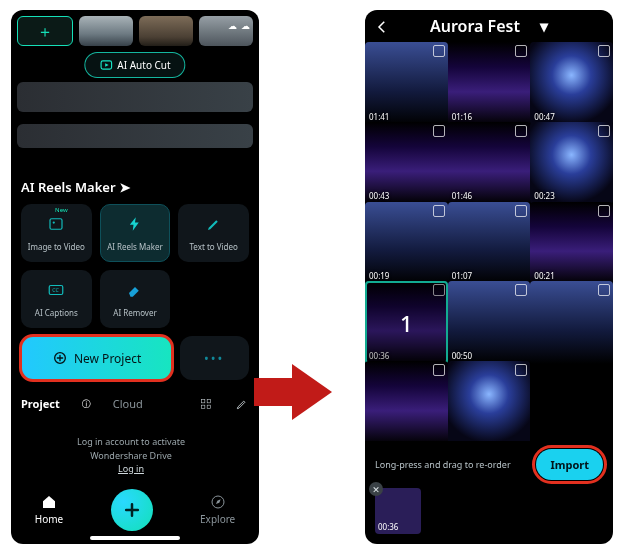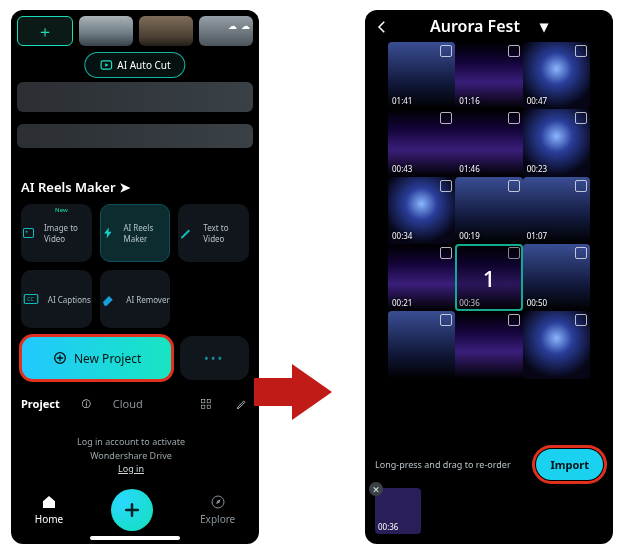--- a/index.html
+++ b/index.html
@@ -13,21 +13,21 @@
   .topstrip{display:flex;gap:6px;padding:6px 6px 4px 6px}
   .thumb{flex:1;height:30px;border-radius:6px;background:#2a3034;position:relative;overflow:hidden}
   .thumb.green{border:1px solid #15e0b8;background:#0b1a17}
   .icon-plus{position:absolute;inset:0;display:flex;align-items:center;justify-content:center;color:#15e0b8;font-size:16px}
   .thumb .cloud{position:absolute;right:3px;top:3px;font-size:9px;color:#fff}
   .pill{position:absolute;top:42px;left:50%;transform:translateX(-50%);display:flex;align-items:center;gap:4px;border:1.5px solid rgba(24,224,195,.8);border-radius:20px;padding:5px 14px;background:rgba(10,30,30,.6);z-index:3}
   .pill svg{width:14px;height:14px}
   .wide{height:30px;border-radius:6px;background:linear-gradient(90deg,#2b2e33,#394147);margin-top:32px}
   .reels-hdr{display:flex;align-items:center;gap:4px;padding:30px 10px 8px 10px;font-size:13px;font-weight:600}
   .grid{display:grid;grid-template-columns:repeat(3,1fr);gap:8px;padding:0 10px}
-  .tool{height:58px;border-radius:10px;background:#10161b;display:flex;align-items:center;justify-content:center;gap:8px;font-size:8px;color:#b7c2c7;position:relative}
+  .tool{height:58px;border-radius:10px;background:#10161b;display:flex;flex-direction:column;align-items:center;justify-content:center;gap:8px;font-size:8px;color:#b7c2c7;position:relative}
   .tool.active{background:#0d2c30;border:1px solid #0e505a}
   .tool .tiny-new{position:absolute;top:2px;right:24px;font-size:6px;color:#16e6b8}
   .tool svg{width:18px;height:18px}
   .newproj-row{display:grid;grid-template-columns:2.2fr 1fr;gap:8px;padding:8px 10px 6px 10px}
   .newproj{height:44px;border-radius:12px;background:linear-gradient(90deg,#22c8ff,#17e5c0);display:flex;align-items:center;justify-content:center;gap:6px;color:#041417;font-weight:400;font-size:12px;outline:3px solid #e2301f;outline-offset:-1px}
   .newproj svg{width:16px;height:16px}
   .moresq{height:44px;border-radius:12px;background:#10161b;display:flex;align-items:center;justify-content:center;color:#189;letter-spacing:3px;font-weight:700}
   .tabs{display:flex;align-items:center;gap:22px;padding:10px 10px 0 10px;font-size:11px}
   .tabs .spacer{flex:1}
   .tabs .act{font-weight:700}
@@ -35,21 +35,21 @@
   .login{padding:24px 18px 8px 10px;text-align:center;font-size:9px;color:#9ba6ab;line-height:1.5}
   .login a{color:#cfd8dc;text-decoration:underline}
   .nav{margin-top:auto;height:58px;display:flex;align-items:center;justify-content:space-around}
   .nav .lab{display:flex;flex-direction:column;align-items:center;font-size:10px;gap:2px}
   .fab{width:42px;height:42px;border-radius:50%;background:radial-gradient(circle at 30% 30%,#29d9ff,#12e0b7);display:flex;align-items:center;justify-content:center;color:#001}
   .homebar{height:4px;width:90px;background:#fff;border-radius:3px;margin:0 auto 4px}
   
   .hdr{display:flex;align-items:center;justify-content:center;height:32px;position:relative}
   .hdr .back{position:absolute;left:8px;top:8px}
   .album{display:flex;align-items:center;gap:20px;font-size:16px;font-weight:600}
-  .ggrid{display:grid;grid-template-columns:repeat(3,1fr);padding:0 23px;flex:1;overflow:hidden;align-content:start}
+  .ggrid{display:grid;grid-template-columns:repeat(3,1fr);padding:0 0;flex:1;overflow:hidden;align-content:start}
   .clip{position:relative;aspect-ratio:1/1;border-radius:4px;overflow:hidden;background:#1d1331}
   .clip .dur{position:absolute;left:4px;bottom:3px;font-size:8px;text-shadow:0 0 3px #000}
   .clip .exp{position:absolute;right:3px;top:3px;width:12px;height:12px;border:1px solid rgba(255,255,255,.7);border-radius:2px}
   .clip.sel{outline:2px solid #18e4c3;outline-offset:-2px}
   .clip.sel .num{position:absolute;inset:0;display:flex;align-items:center;justify-content:center;font-size:22px;font-weight:500;background:rgba(0,0,0,.25)}
   .stage{background:linear-gradient(180deg,#000 0%,#14043a 30%,#3a1e7a 60%,#000 100%)}
   .spot{background:radial-gradient(circle at 50% 40%,#8ab6ff 0%,#2a3e9a 30%,#060616 75%)}
   .crowd{background:linear-gradient(180deg,#3a4e94 0%,#121a3d 60%,#000 100%)}
   .bottombar{padding:8px 10px;display:flex;align-items:center;gap:6px;font-size:9px;color:#b7c2c7}
   .importbtn{padding:8px 14px;border-radius:18px;background:#1ad1ef;color:#021317;font-weight:700;font-size:11px;outline:3px solid #e2301f;outline-offset:1px}
@@ -226,24 +226,20 @@
         <span class="dur">00:43</span>
       </div>
       <div class="clip stage">
         <div class="exp"></div>
         <span class="dur">01:46</span>
       </div>
       <div class="clip spot">
         <div class="exp"></div>
         <span class="dur">00:23</span>
       </div>
-      <div class="clip spot">
-        <div class="exp"></div>
-        <span class="dur">00:34</span>
-      </div>
       <div class="clip crowd">
         <div class="exp"></div>
         <span class="dur">00:19</span>
       </div>
       <div class="clip crowd">
         <div class="exp"></div>
         <span class="dur">01:07</span>
       </div>
       <div class="clip stage">
         <div class="exp"></div>

